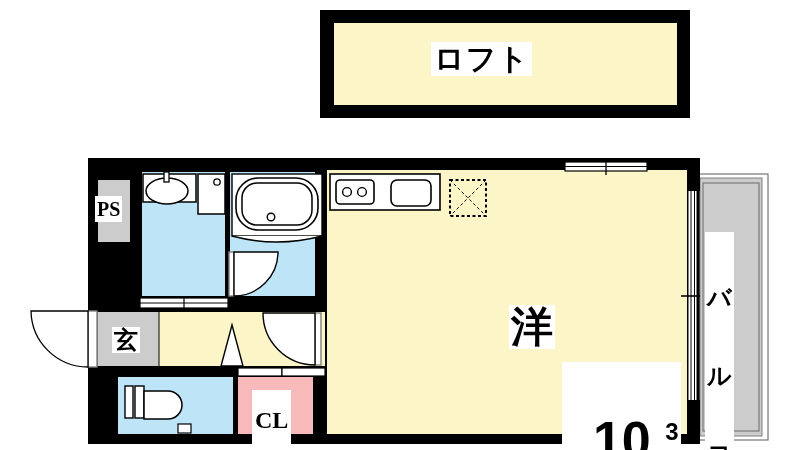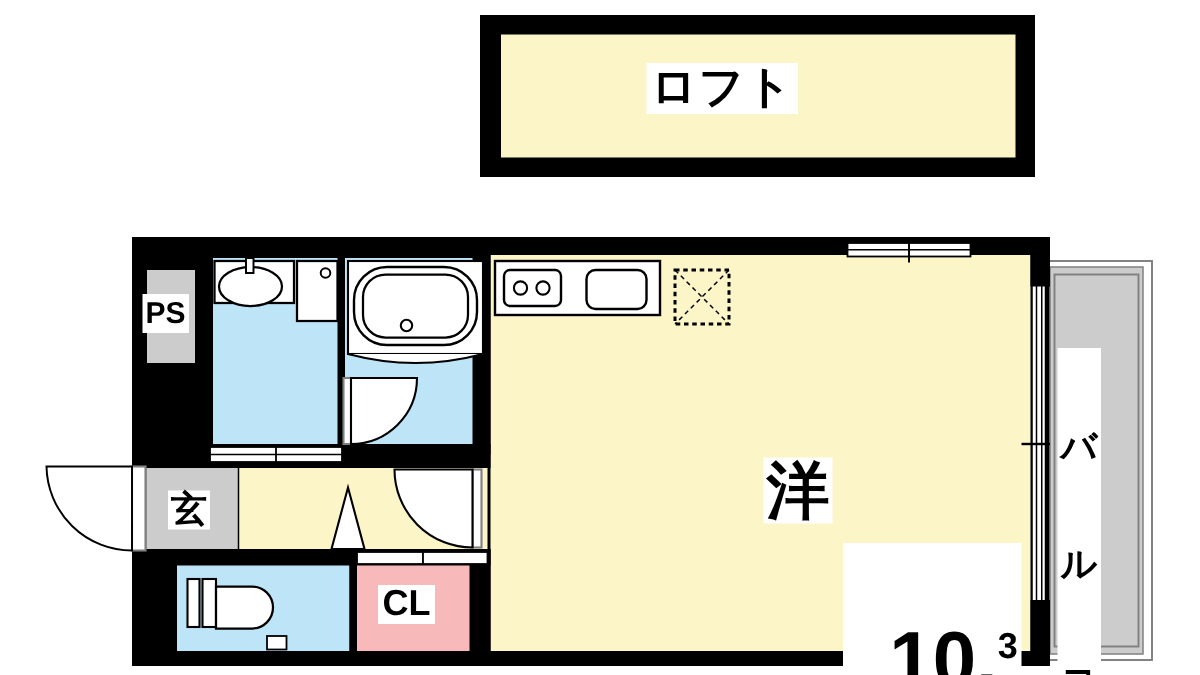--- a/index.html
+++ b/index.html
@@ -22,21 +22,21 @@
     height: 450px;
   }
   .lbl {
     position: absolute;
     background: #ffffff;
     color: #000000;
     font-weight: bold;
     line-height: 1;
     white-space: pre;
     text-align: center;
-    font-family: Liberation Sans, sans-serif;
+    font-family: Liberation Serif, serif;
   }
   #label-loft {
     left: 431px;
     top: 42px;
     font-size: 30px;
     letter-spacing: 1px;
     padding: 2px 3px;
   }
   #label-ps {
     left: 95px;
@@ -47,21 +47,21 @@
   #label-genkan {
     left: 112px;
     top: 327px;
     font-size: 24px;
     padding: 1px 2px;
   }
   #label-cl {
     left: 252px;
     top: 390px;
     font-size: 24px;
-    padding: 1px 3px;
+    padding: 18px 3px;
   }
   #label-balcony {
     left: 705px;
     top: 232px;
     font-size: 24px;
     letter-spacing: 0px;
     line-height: 1.08;
     padding: 2px 2px;
     writing-mode: horizontal-tb;
   }

